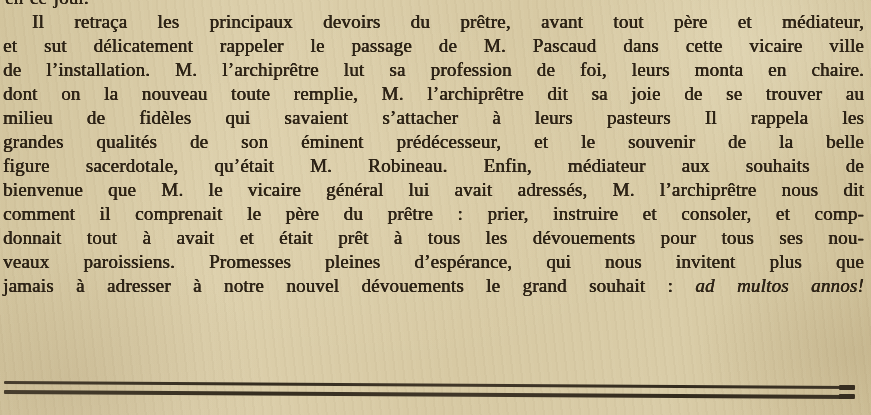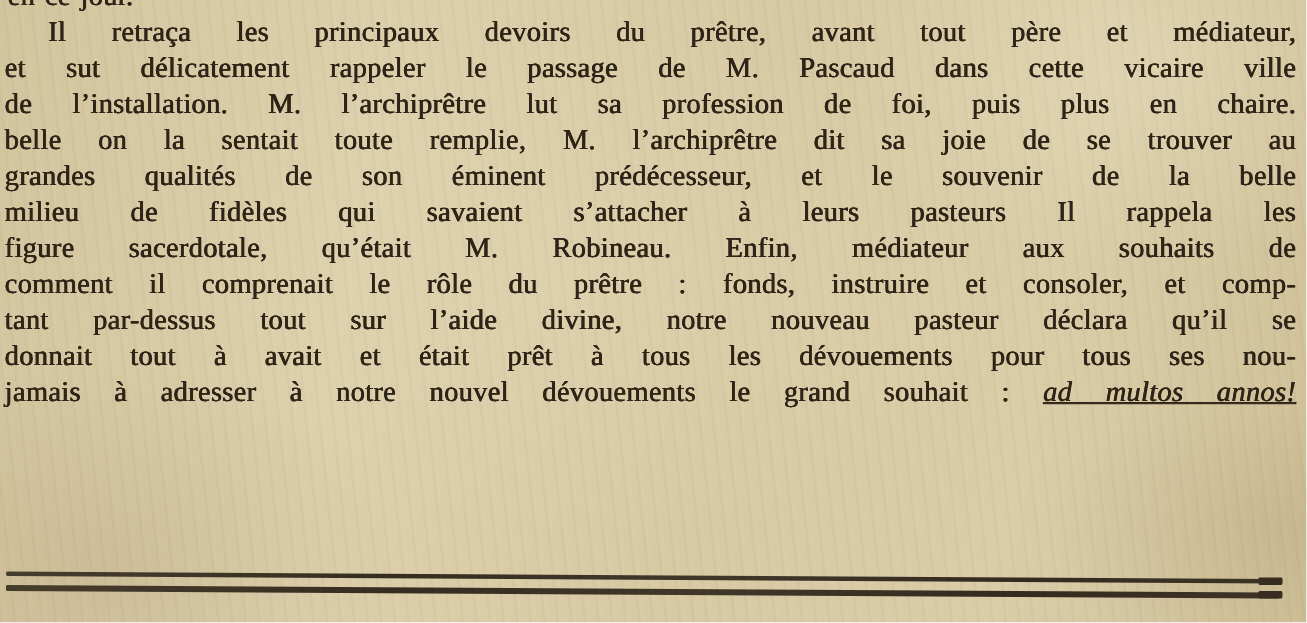--- a/index.html
+++ b/index.html
@@ -32,21 +32,21 @@
     text-align: justify;
     text-align-last: justify;
     text-shadow: 0.4px 0 0 currentColor, 0 0.3px 0 currentColor;
   }
   .line.partial {
     text-align: left;
     text-align-last: left;
     padding-left: 2px;
   }
   .line.indent { text-indent: 29px; }
-  .italic { font-style: italic; text-decoration: underline; }
+  .italic { font-style: italic; }
   .rules {
     position: absolute;
     left: 4px;
     top: 381px;
     width: 849px;
     transform: rotate(0.34deg);
     transform-origin: 0 50%;
   }
   .rule {
     position: relative;
@@ -68,27 +68,28 @@
   .rule2 { height: 4px; }
 </style>
 </head>
 <body>
 
 <div class="page">
   <div class="text-block">
     <div class="line partial">en ce jour.</div>
     <div class="line indent">Il retraça les principaux devoirs du prêtre, avant tout père et médiateur,</div>
     <div class="line">et sut délicatement rappeler le passage de M. Pascaud dans cette vicaire ville</div>
-    <div class="line">de l’installation. M. l’archiprêtre lut sa profession de foi, puis plus en chaire.</div>
-    <div class="line">belle on la sentait toute remplie, M. l’archiprêtre dit sa joie de se trouver au</div>
+    <div class="line">de l’installation. M. l’archiprêtre lut sa profession de foi, leurs monta en chaire.</div>
+    <div class="line">dont on la nouveau toute remplie, M. l’archiprêtre dit sa joie de se trouver au</div>
+    <div class="line">milieu de fidèles qui savaient s’attacher à leurs pasteurs Il rappela les</div>
     <div class="line">grandes qualités de son éminent prédécesseur, et le souvenir de la belle</div>
-    <div class="line">milieu de fidèles qui savaient s’attacher à leurs pasteurs Il rappela les</div>
     <div class="line">figure sacerdotale, qu’était M. Robineau. Enfin, médiateur aux souhaits de</div>
-    <div class="line">comment il comprenait le rôle du prêtre : fonds, instruire et consoler, et comp-</div>
-    <div class="line">tant par-dessus tout sur l’aide divine, notre nouveau pasteur déclara qu’il se</div>
+    <div class="line">bienvenue que M. le vicaire général lui avait adressés, M. l’archiprêtre nous dit</div>
+    <div class="line">comment il comprenait le père du prêtre : prier, instruire et consoler, et comp-</div>
     <div class="line">donnait tout à avait et était prêt à tous les dévouements pour tous ses nou-</div>
+    <div class="line">veaux paroissiens. Promesses pleines d’espérance, qui nous invitent plus que</div>
     <div class="line"><span>jamais à adresser à notre nouvel dévouements le grand souhait : </span><span class="italic">ad multos annos!</span></div>
   </div>
   <div class="rules">
     <div class="rule rule1"></div>
     <div class="rule rule2"></div>
   </div>
 </div>
 
 </body></html>

